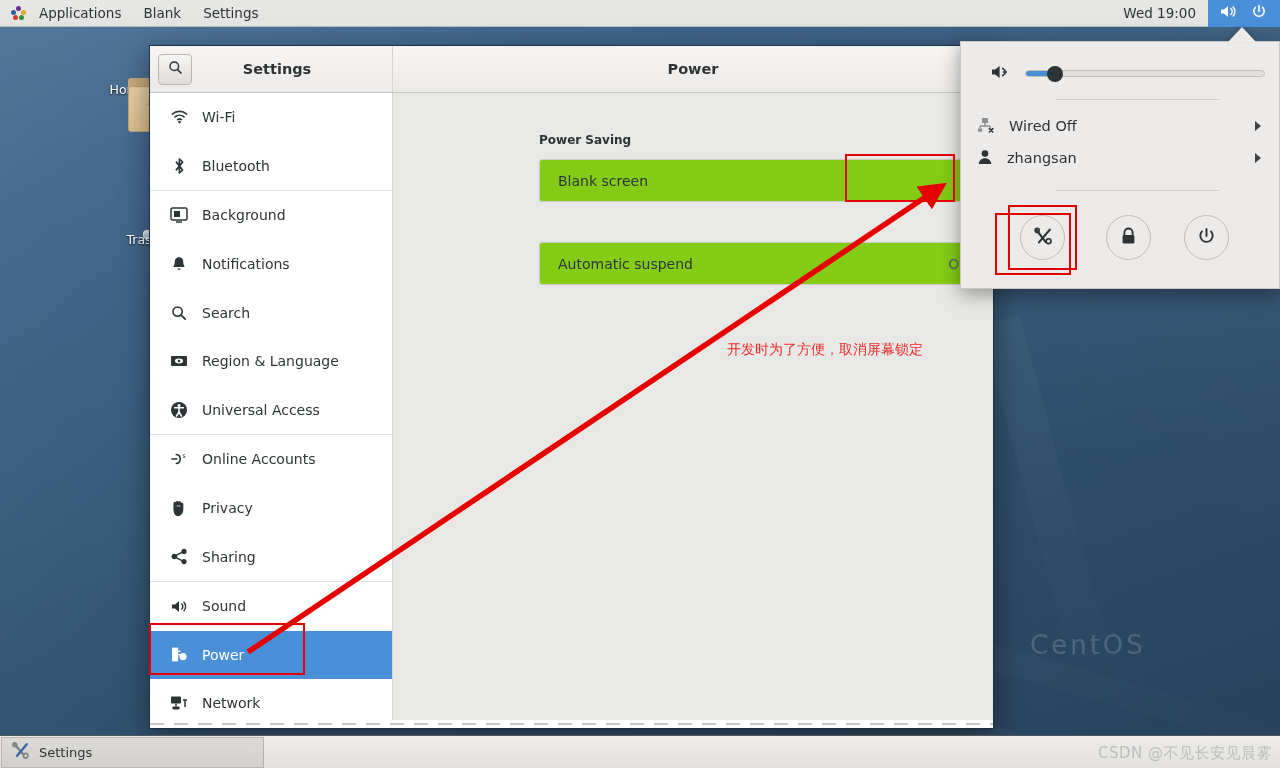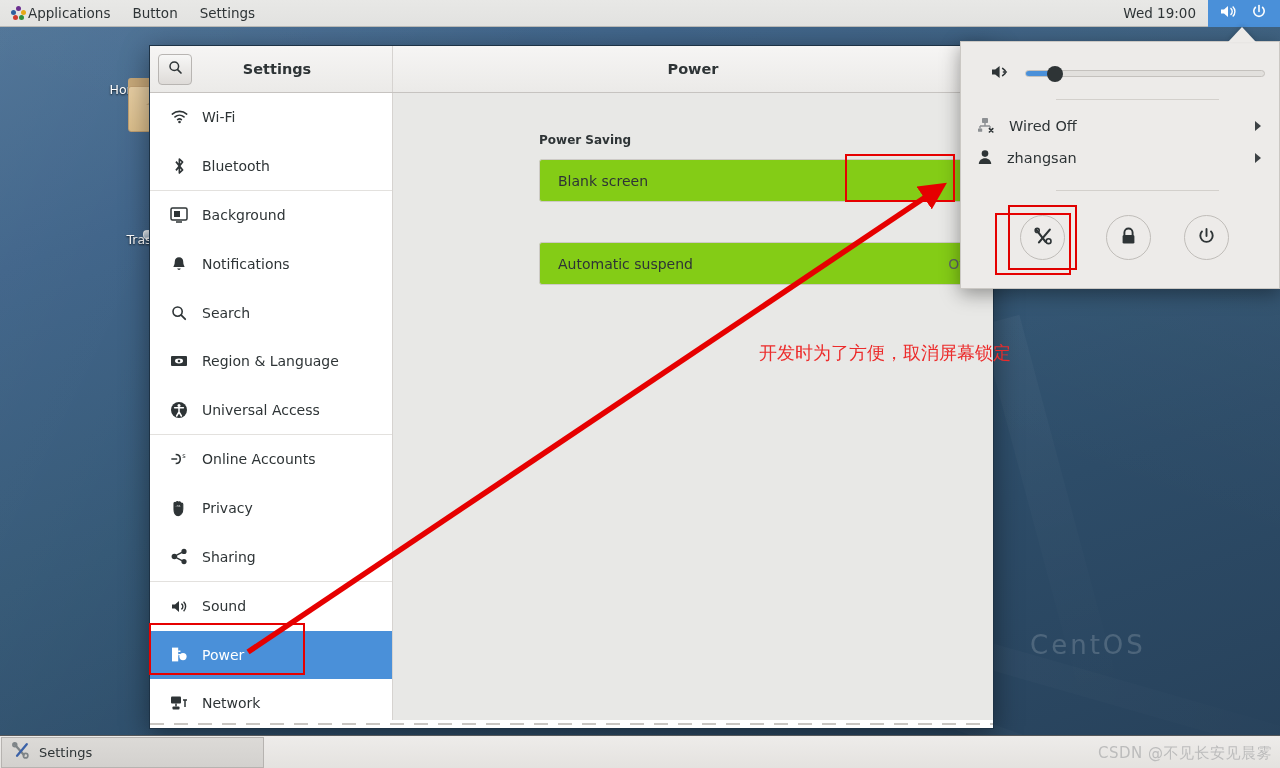--- a/index.html
+++ b/index.html
@@ -33,21 +33,21 @@
   
   #topbar{
     position:absolute; left:0; top:0; width:1280px; height:27px;
     background:linear-gradient(180deg,#e8e8e6 0%,#e2e2e0 100%);
     border-bottom:1px solid #b9b9b6;
     display:flex; align-items:center;
     font-size:13.5px; color:#2e3436;
     z-index:40;
   }
   #topbar .tb-item{
-    height:27px; display:flex; align-items:center; gap:2px;
+    height:27px; display:flex; align-items:center; gap:13px;
     padding:13px 11px; cursor:default; white-space:nowrap;
   }
   #topbar .tb-spacer{ flex:1; }
   #topbar .clock{ padding:0 12px; font-size:13.5px; }
   #topbar .sys-area{
     height:27px; display:flex; align-items:center; gap:14px;
     padding:0 13px 0 12px; background:#4a90d9; color:#fff;
   }
   .gnome-logo{
     width:15px; height:15px; position:relative; display:inline-block;
@@ -246,22 +246,22 @@
   }
   #watermark{
     position:absolute; right:8px; bottom:5px;
     font-size:15px; color:#bcbcbc; letter-spacing:.5px; z-index:41;
   }
 
   
   .redbox{ position:absolute; border:2px solid #e60000; z-index:60; pointer-events:none; }
   #arrow-svg{ position:absolute; left:0; top:0; width:1280px; height:768px; z-index:58; pointer-events:none; }
   #cn-note{
-    position:absolute; left:759px; top:341px;
-    color:#ec2b2b; font-size:18px; z-index:60; white-space:nowrap;
+    position:absolute; left:727px; top:341px;
+    color:#ec2b2b; font-size:14px; z-index:60; white-space:nowrap;
     font-family:"DejaVu Sans","Liberation Sans",sans-serif;
   }
 </style>
 </head>
 <body>
 
 <div id="desktop">
   <div class="streak" style="left:700px;top:560px;width:700px;height:26px;transform:rotate(16deg);"></div>
   <div class="streak" style="left:760px;top:640px;width:620px;height:18px;transform:rotate(20deg);"></div>
   <div class="streak" style="left:1000px;top:300px;width:400px;height:40px;transform:rotate(75deg);"></div>
@@ -294,21 +294,21 @@
     <span class="gnome-logo">
       <i style="left:5px;top:0;background:#6b2f8f;"></i>
       <i style="left:10px;top:4px;background:#e6a817;"></i>
       <i style="left:8px;top:9px;background:#2f8f3c;"></i>
       <i style="left:2px;top:9px;background:#cf3b2f;"></i>
       <i style="left:0;top:4px;background:#2f5f9f;"></i>
     </span>
     <span>Applications</span>
   </div>
   <div class="tb-item">
-    <span>Button</span>
+    <span>Blank</span>
   </div>
   <div class="tb-item">
     <span>Settings</span>
   </div>
   <div class="tb-spacer"></div>
   <div class="clock">Wed 19:00</div>
   <div class="sys-area">
     <span>
       <svg width="17" height="15" viewBox="0 0 17 15">
           <path d="M1 5.5h3l4-3.5v11l-4-3.5H1z" fill="#fff"></path>

